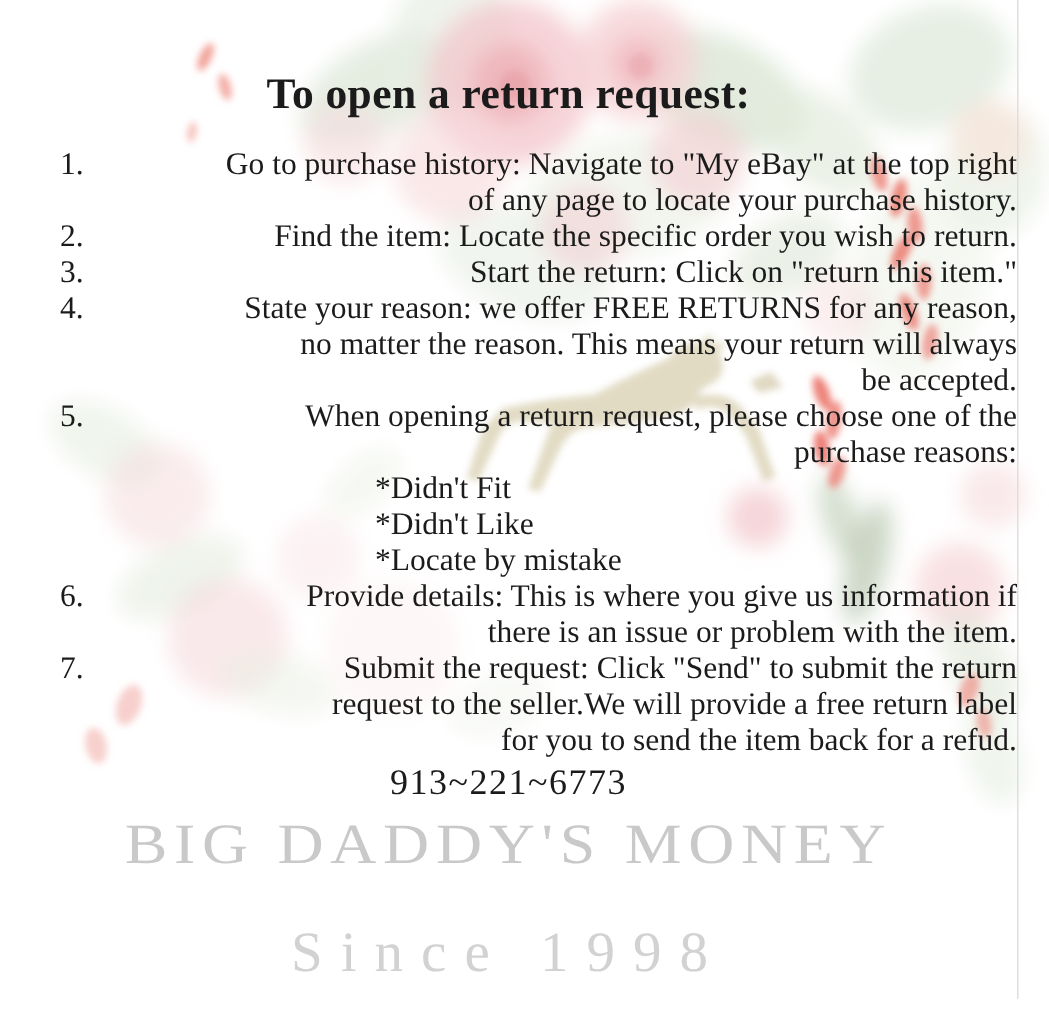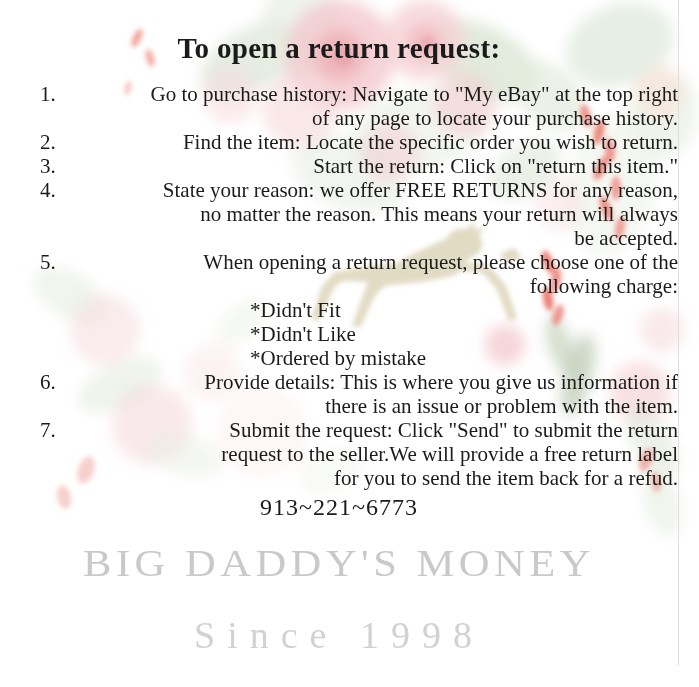--- a/index.html
+++ b/index.html
@@ -15,21 +15,21 @@
     text-align:center; font-size:38px; line-height:44px; font-weight:400;
     letter-spacing:4px; color:#c9c9c9; white-space:nowrap;
     transform:scaleX(1.12);
   }
   .wm2 {
     position:absolute; top:612px; left:0; width:678px; z-index:1;
     text-align:center; font-size:38px; line-height:46px;
     letter-spacing:12px; color:#d2d2d2; white-space:nowrap;
   }
 
-  .content { position:absolute; top:0; left:0; width:678px; z-index:2; }
+  .content { position:absolute; top:15px; left:0; width:678px; z-index:2; }
   .title {
     margin:30px 0 0 0; text-align:center;
     font-size:29px; line-height:36px; font-weight:bold; letter-spacing:0.3px;
   }
   .steps { margin:16px 0 0 40px; font-size:21px; line-height:24px; }
   .step { display:flex; }
   .step-num { flex:none; width:28px; }
   .step-text { flex:1;text-align:right; }
   .lines { white-space:pre-line; }
   .reasons { margin-left:210px; }
@@ -145,27 +145,27 @@
       </div>
       <div class="step">
         <span class="step-num">4.</span>
         <span class="step-text lines">State your reason: we offer FREE RETURNS for any reason,
 no matter the reason. This means your return will always
 be accepted.</span>
       </div>
       <div class="step">
         <span class="step-num">5.</span>
         <span class="step-text lines">When opening a return request, please choose one of the
-following charge:</span>
+purchase reasons:</span>
       </div>
 
       <div class="reasons">
         <div>*Didn't Fit</div>
         <div>*Didn't Like</div>
-        <div>*Ordered by mistake</div>
+        <div>*Locate by mistake</div>
       </div>
 
 
       <div class="step">
         <span class="step-num">6.</span>
         <span class="step-text lines">Provide details: This is where you give us information if
 there is an issue or problem with the item.</span>
       </div>
       <div class="step">
         <span class="step-num">7.</span>

